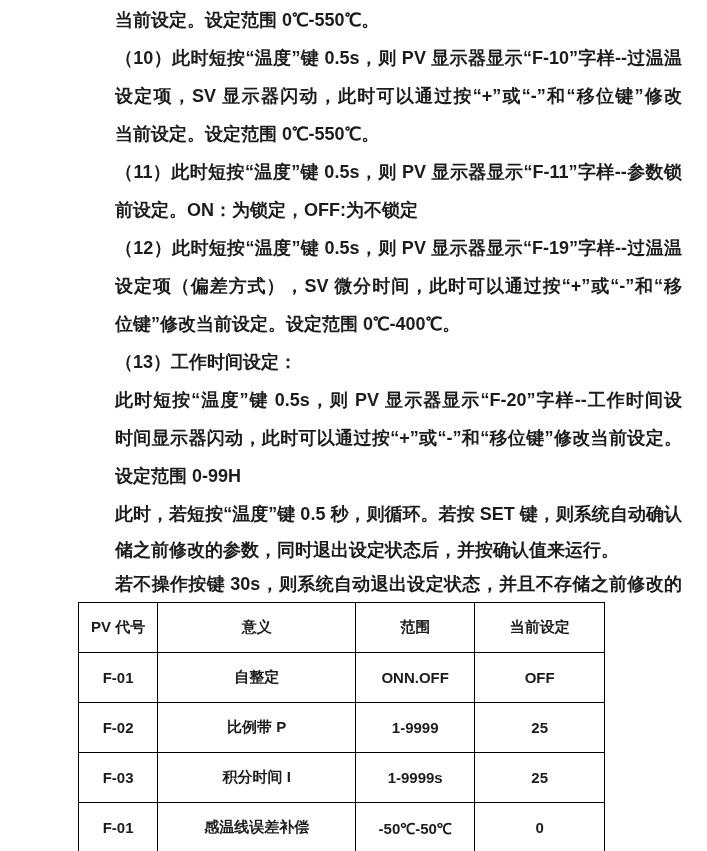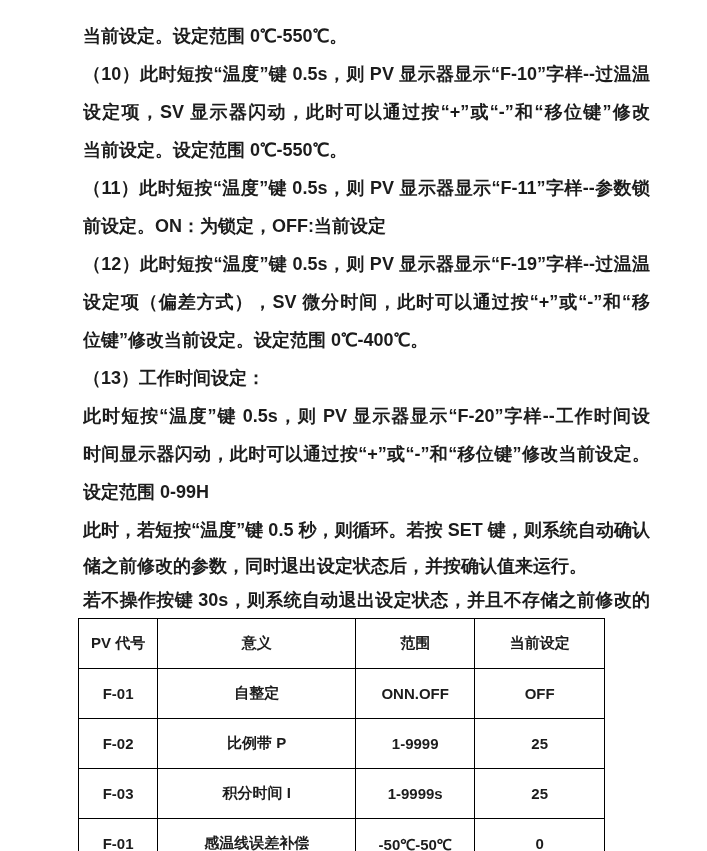--- a/index.html
+++ b/index.html
@@ -14,21 +14,22 @@
     color: #1c1c1c;
     font-family: "Liberation Sans", sans-serif;
   }
   .page {
     position: relative;
     width: 707px;
     height: 851px;
     background: #ffffff;
   }
   .text-block {
-    padding: 17px 0 0 83px;
+    padding: 1px 0 0 83px;
+    margin-left: 32px;
   }
   .line {
     width: 567px;
     height: 38px;
     line-height: 38px;
     font-size: 18px;
     font-weight: 600;
     white-space: nowrap;
     overflow: hidden;
   }
@@ -69,21 +70,21 @@
 <body>
 
 <div class="page">
 
   <div class="text-block" id="text-lines">
       <div class="line">当前设定。设定范围 0℃-550℃。</div>
       <div class="line justify">（10）此时短按“温度”键 0.5s，则 PV 显示器显示“F-10”字样--过温温度</div>
       <div class="line justify">设定项，SV 显示器闪动，此时可以通过按“+”或“-”和“移位键”修改</div>
       <div class="line">当前设定。设定范围 0℃-550℃。</div>
       <div class="line justify">（11）此时短按“温度”键 0.5s，则 PV 显示器显示“F-11”字样--参数锁设</div>
-      <div class="line">前设定。ON：为锁定，OFF:当前设定</div>
+      <div class="line">前设定。ON：为锁定，OFF:为不锁定</div>
       <div class="line justify">（12）此时短按“温度”键 0.5s，则 PV 显示器显示“F-19”字样--过温温度</div>
       <div class="line justify">设定项（偏差方式），SV 微分时间，此时可以通过按“+”或“-”和“移</div>
       <div class="line">位键”修改当前设定。设定范围 0℃-400℃。</div>
       <div class="line">（13）工作时间设定：</div>
       <div class="line justify">此时短按“温度”键 0.5s，则 PV 显示器显示“F-20”字样--工作时间设定，</div>
       <div class="line justify">时间显示器闪动，此时可以通过按“+”或“-”和“移位键”修改当前设定。</div>
       <div class="line">设定范围 0-99H</div>
       <div class="line justify">此时，若短按“温度”键 0.5 秒，则循环。若按 SET 键，则系统自动确认存</div>
       <div class="line">储之前修改的参数，同时退出设定状态后，并按确认值来运行。</div>
       <div class="line justify">若不操作按键 30s，则系统自动退出设定状态，并且不存储之前修改的参数。</div>

